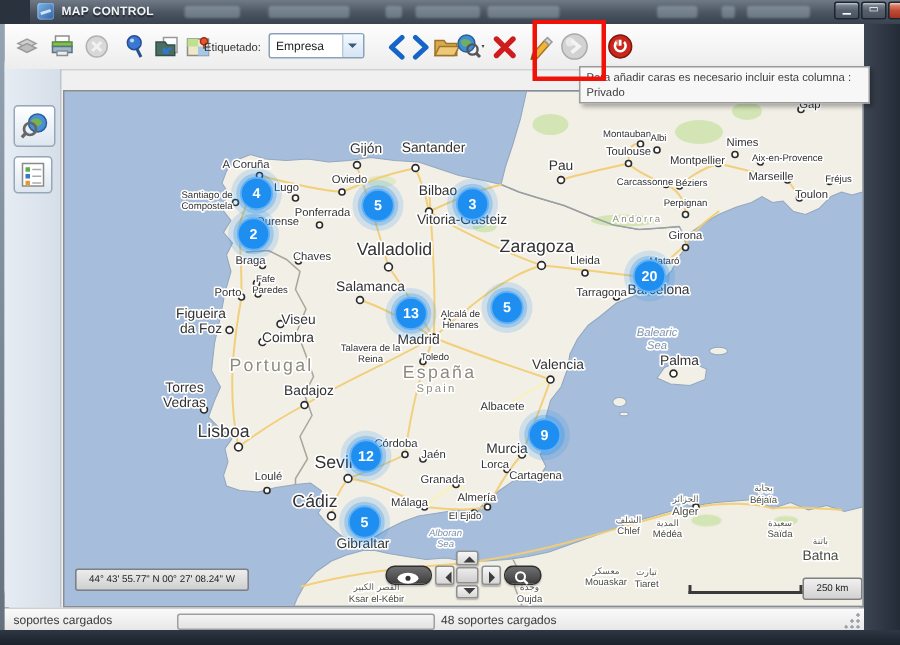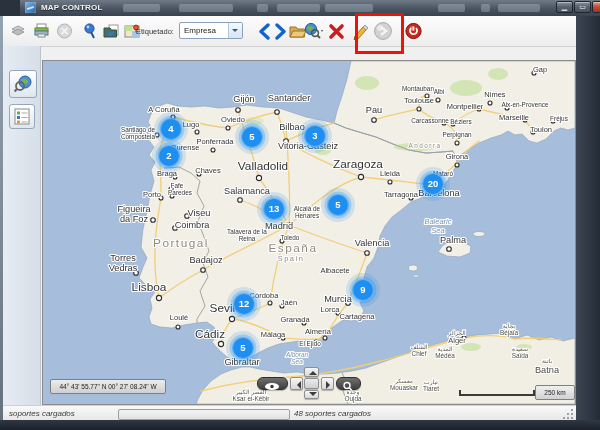--- a/index.html
+++ b/index.html
@@ -43,21 +43,21 @@
   #coordbox{position:absolute;left:7px;top:318px;width:114px;height:13px;border:1px solid #7f7f7f;border-radius:2px;
     background:linear-gradient(#ededed,#cfcfcf);font-size:6.5px;color:#222;text-align:center;line-height:13px;}
   .navbtn{position:absolute;box-sizing:border-box;border:1px solid #8f8f8f;border-radius:2px;
     background:linear-gradient(#f6f6f6,#d8d8d8);box-shadow:0 1px 1px rgba(0,0,0,.25);}
   .navdark{background:linear-gradient(#6f6f6f,#3e3e3e);border-color:#2e2e2e;}
   .tri{position:absolute;width:0;height:0;border:4px solid transparent;}
   #scaleline{position:absolute;left:416px;top:329px;width:72px;height:4px;border-bottom:2px solid #3a3a3a;border-left:2px solid #3a3a3a;border-right:2px solid #3a3a3a;}
   #scalelabel{position:absolute;left:492px;top:324px;width:38px;height:13px;border:1px solid #808080;border-radius:2px;
     background:linear-gradient(#f0f0f0,#d2d2d2);font-size:6.5px;color:#222;text-align:center;line-height:13px;}
   
-  #statusbar{position:absolute;left:0;top:389px;width:573px;height:15px;background:linear-gradient(#fafafa,#e6e6e6);border-top:1px solid #cfcfcf;font-style:italic;}
+  #statusbar{position:absolute;left:0;top:389px;width:573px;height:15px;background:linear-gradient(#fafafa,#e6e6e6);border-top:1px solid #cfcfcf;}
   #st-left{position:absolute;left:6px;top:3px;font-size:8px;color:#3a3a3a;}
   #st-prog{position:absolute;left:115px;top:3px;width:170px;height:9px;border:1px solid #9e9e9e;border-radius:2px;background:linear-gradient(#f4f4f4,#e2e2e2);}
   #st-right{position:absolute;left:291px;top:3px;font-size:8px;color:#3a3a3a;}
   #grip{position:absolute;right:2px;bottom:2px;width:11px;height:11px;
     background:radial-gradient(circle at 9px 2px,#9aa0a6 1px,transparent 1.2px),
                radial-gradient(circle at 5px 6px,#9aa0a6 1px,transparent 1.2px),
                radial-gradient(circle at 9px 6px,#9aa0a6 1px,transparent 1.2px),
                radial-gradient(circle at 1px 10px,#9aa0a6 1px,transparent 1.2px),
                radial-gradient(circle at 5px 10px,#9aa0a6 1px,transparent 1.2px),
                radial-gradient(circle at 9px 10px,#9aa0a6 1px,transparent 1.2px);}
@@ -517,15 +517,19 @@
       <span id="st-left">soportes cargados</span>
       <div id="st-prog"></div>
       <span id="st-right">48 soportes cargados</span>
       <div id="grip"></div>
     </div>
   </div>
 
   <div id="frame-right"></div>
   <div id="frame-bottom"></div>
 
+  <div id="tooltip">
+    <div>Para añadir caras es necesario incluir esta columna :</div>
+    <div>Privado</div>
+  </div>
 
   <div id="redrect"></div>
 </div>
 
 </body></html>

